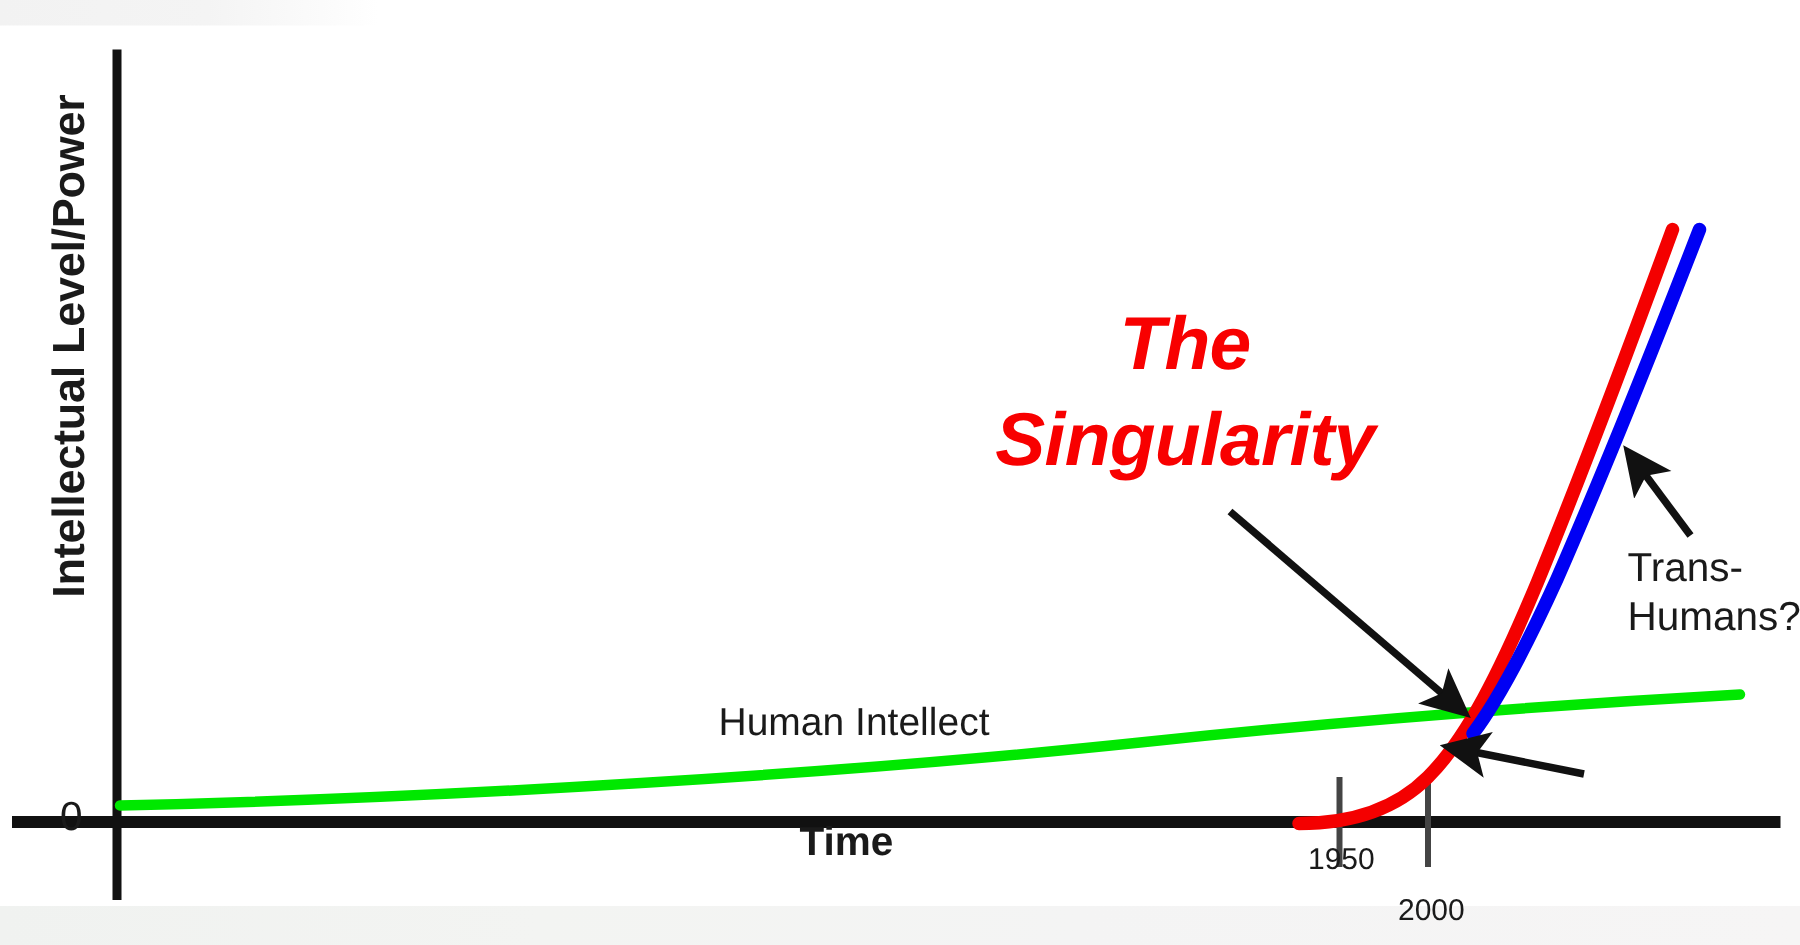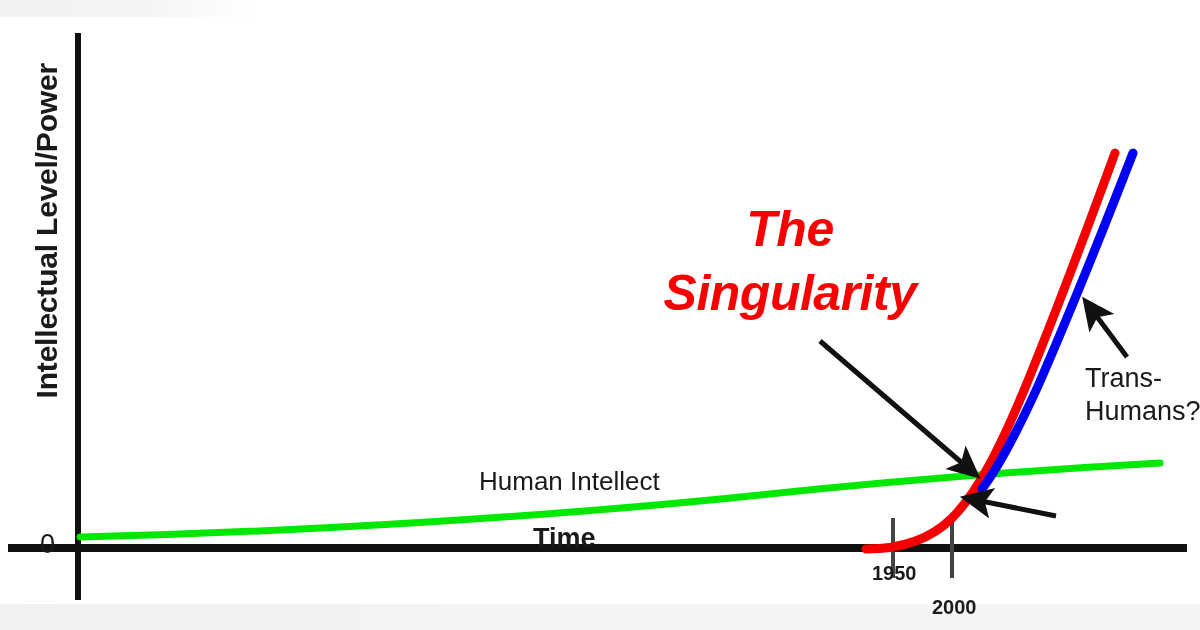--- a/index.html
+++ b/index.html
@@ -50,21 +50,21 @@
     letter-spacing: -0.2px;
   }
   #zerolabel {
     left: 40px;
     top: 530px;
     font-size: 27px;
     font-weight: normal;
   }
   #xlabel {
     left: 533px;
-    top: 524px;
+    top: 547px;
     font-size: 27px;
     font-weight: bold;
   }
   #title {
     position: absolute;
     left: 610px;
     top: 197px;
     width: 360px;
     text-align: center;
     color: #f80000;
@@ -97,21 +97,21 @@
     text-align: center;
     font-size: 23px;
     font-weight: normal;
     white-space: pre-line;
     line-height: 1.25;
   }
   .tickgroup {
     position: absolute;
     top: 562px;
     font-size: 20px;
-    font-weight: bold;
+    font-weight: normal;
     color: #1a1a1a;
   }
   #tick-1950 { left: 872px; }
   #tick-2000 { left: 932px; margin-top: 34px; }
 </style>
 </head>
 <body>
 
 <div id="stage">
 

